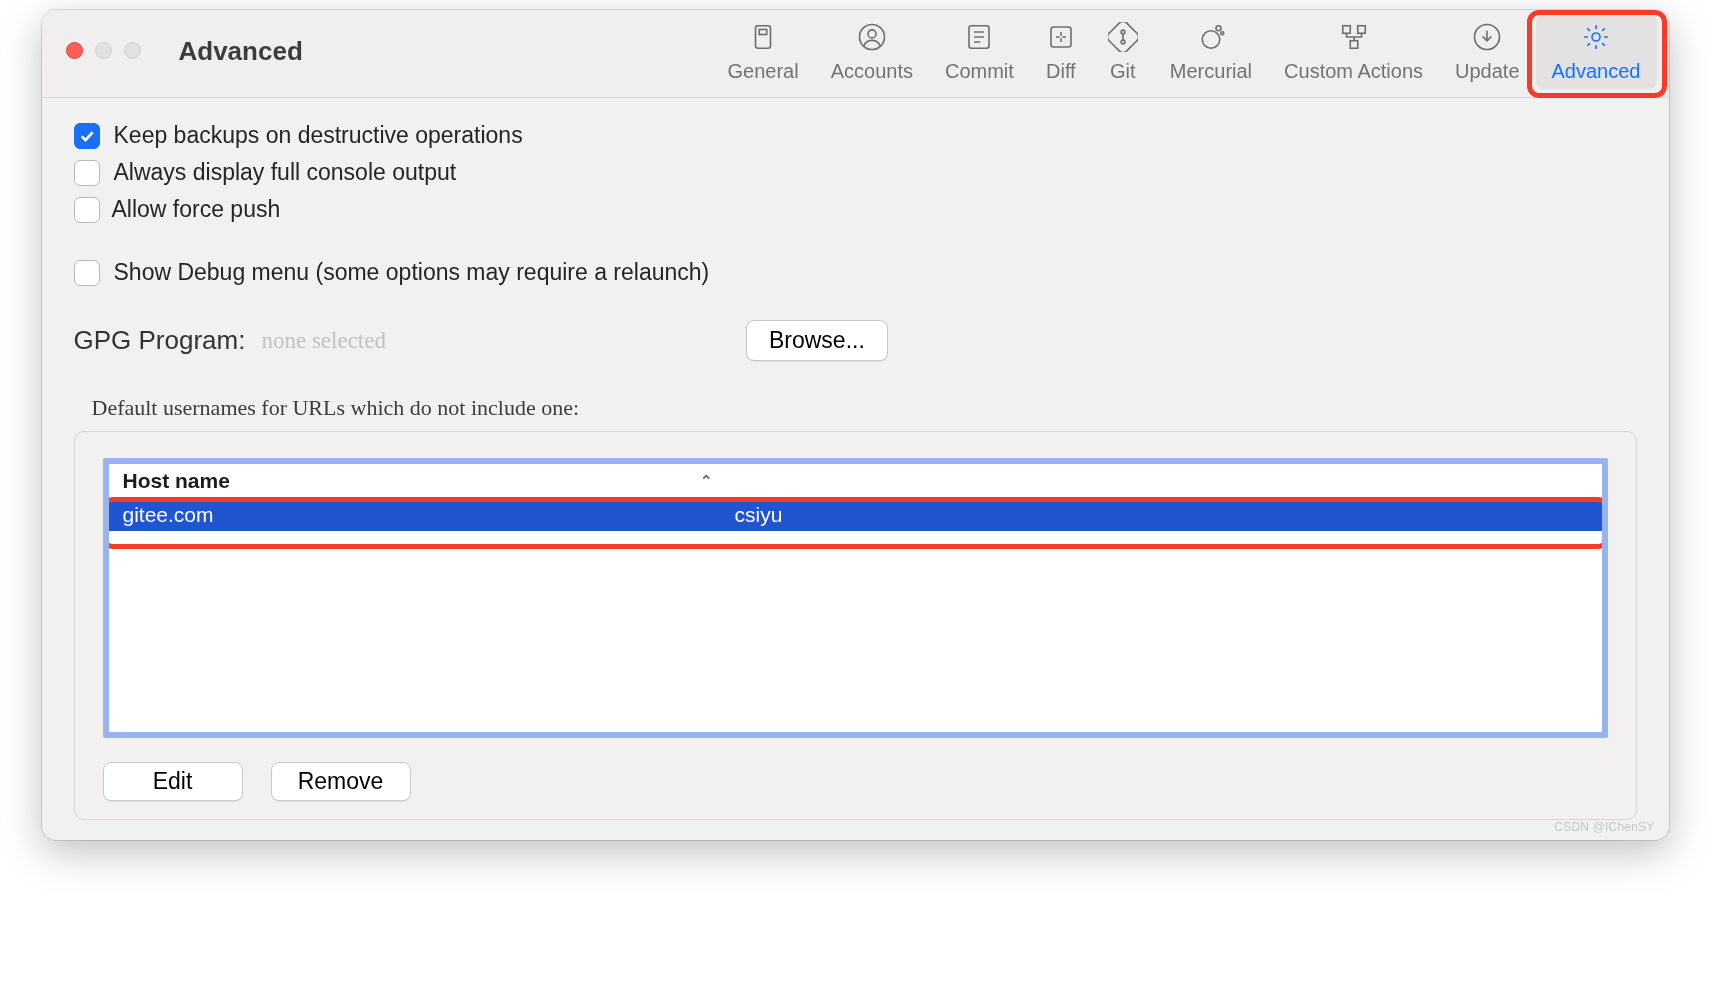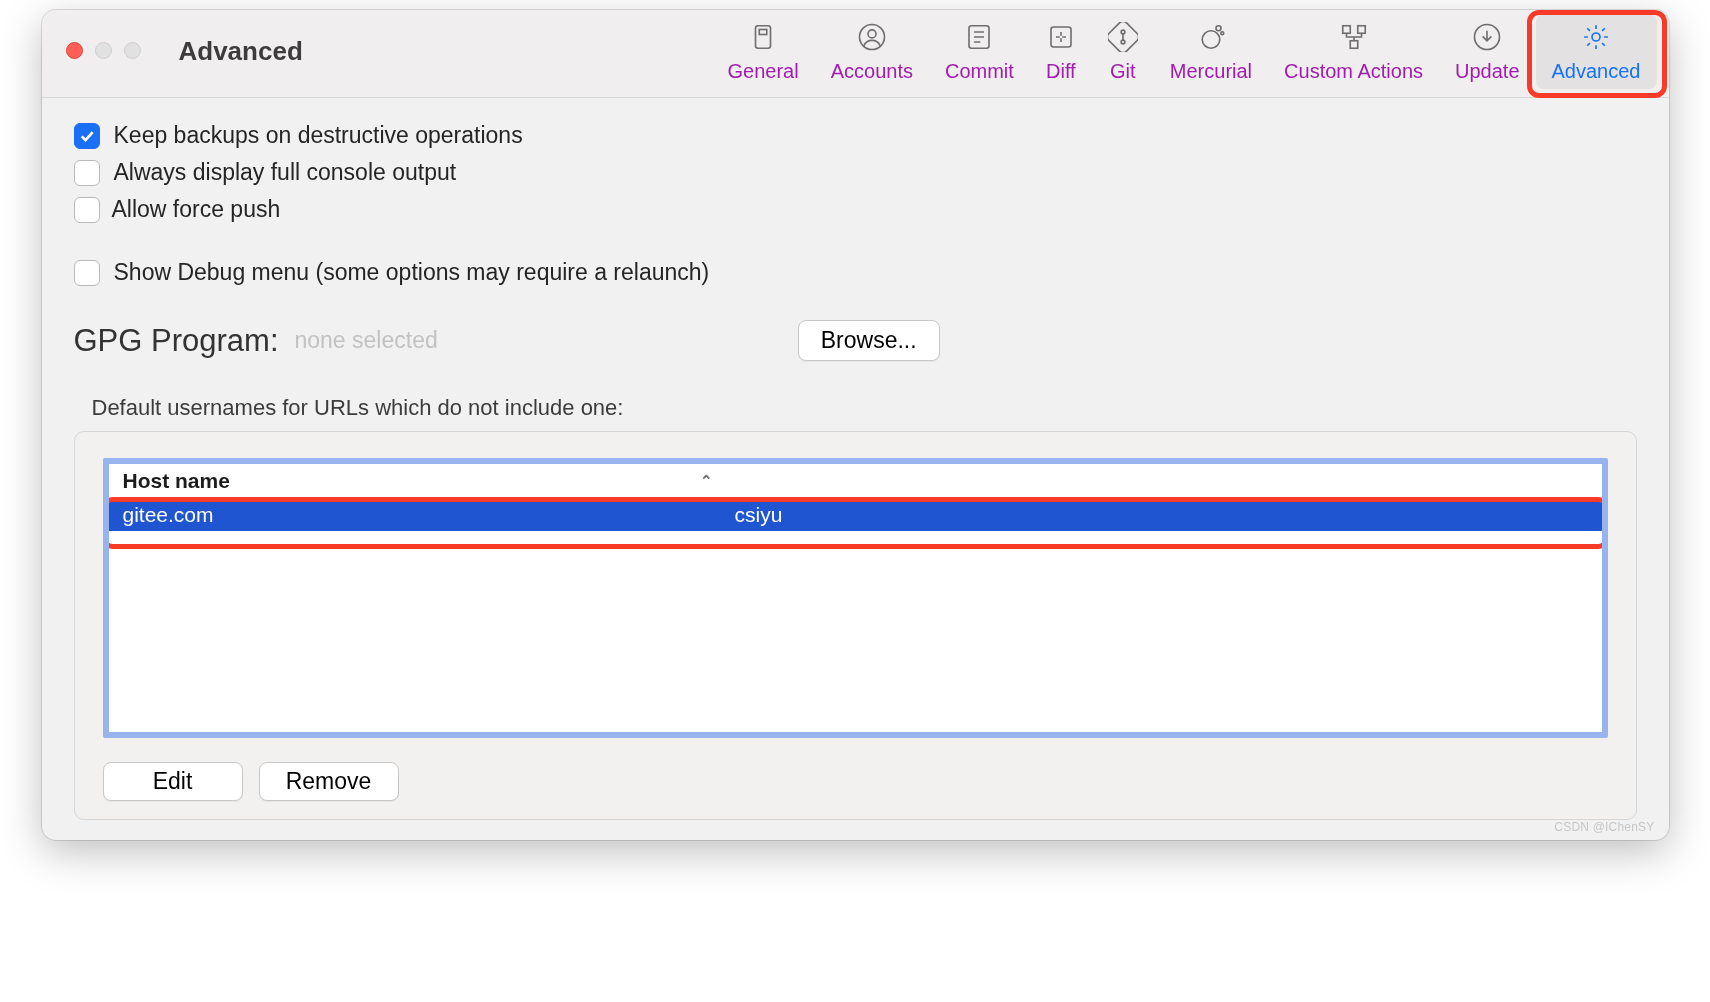--- a/index.html
+++ b/index.html
@@ -56,21 +56,21 @@
   }
   .tab {
     display: flex;
     flex-direction: column;
     align-items: center;
     padding: 8px 16px 6px;
     cursor: default;
     border-radius: 8px;
   }
   .tab svg { display:block; }
-  .tab .tlabel { font-size: 20px; color: #a21caf; margin-top: 8px; }
+  .tab .tlabel { font-size: 20px; color: #737373; margin-top: 8px; }
   .tab.active { background:#e3e1e1; }
   .tab.active .tlabel { color:#1472ff; }
   .tab.active svg { color:#1472ff; }
   .tab:not(.active) svg { color:#6f6f6f; }
 
   
   .hl-tab {
     position: absolute;
     right: 2px;
     top: 0px;
@@ -95,33 +95,33 @@
   .chkbox {
     width: 26px; height: 26px; border-radius: 6px;
     border: 1px solid #b9b9b9; background:#fff;
     display:flex; align-items:center; justify-content:center;
   }
   .chkbox.checked { background:#1a6ff5; border-color:#1a6ff5; color:white;}
   .chkbox.checked svg { stroke:white; }
   .chk-label { font-size: 23px; color:#252525; }
 
   .gpg-row { display:flex; align-items:center; margin-top:24px; }
-  .gpg-label { font-size:31px; color:#333; }
-  .gpg-value { font-size:23px; color:#c2c2c2; margin-left: 16px; }
+  .gpg-label { font-size:26px; color:#333; }
+  .gpg-value { font-size:23px; color:#c2c2c2; margin-left: 16px; font-family: Liberation Serif, serif; }
   .browse-btn {
     margin-left: 360px;
     font-size: 23px;
     padding: 6px 22px;
     background:#ffffff;
     border:1px solid #c8c8c8;
     border-radius:8px;
     box-shadow: 0 1px 1px rgba(0,0,0,.06);
   }
 
-  .section-label { font-size:22px; color:#3c3c3c; margin-top:34px; margin-left:18px;}
+  .section-label { font-size:22px; color:#3c3c3c; margin-top:34px; margin-left:18px;font-family:Liberation Serif, serif;}
 
   .panel {
     margin-top:10px;
     border:1px solid #d6d6d6;
     border-radius:10px;
     background:#f2f1f0;
     padding:26px 28px 18px;
     flex:1;
     display:flex; flex-direction:column;
   }
@@ -158,21 +158,21 @@
   .row-sel .cell-user { flex:1; padding-left:12px;}
   .hl-row {
     position:absolute;
     left:-8px; right:-8px;
     top: -2px; height: 52px;
     border: 5px solid #f83b28;
     border-radius: 12px;
     pointer-events:none;
   }
 
-  .btn-row { margin-top: 24px; display:flex; gap:16px;}
+  .btn-row { margin-top: 24px; display:flex; gap:28px;}
   .btn {
     font-size:23px; padding:5px 0; width:140px; text-align:center;
     background:#fff; border:1px solid #c8c8c8; border-radius:8px;
     box-shadow:0 1px 1px rgba(0,0,0,.06);
   }
 
   .watermark {
     position:absolute; right:14px; bottom:6px;
     font-size:12px; color:#c7c7c7; letter-spacing:.2px;
   }

